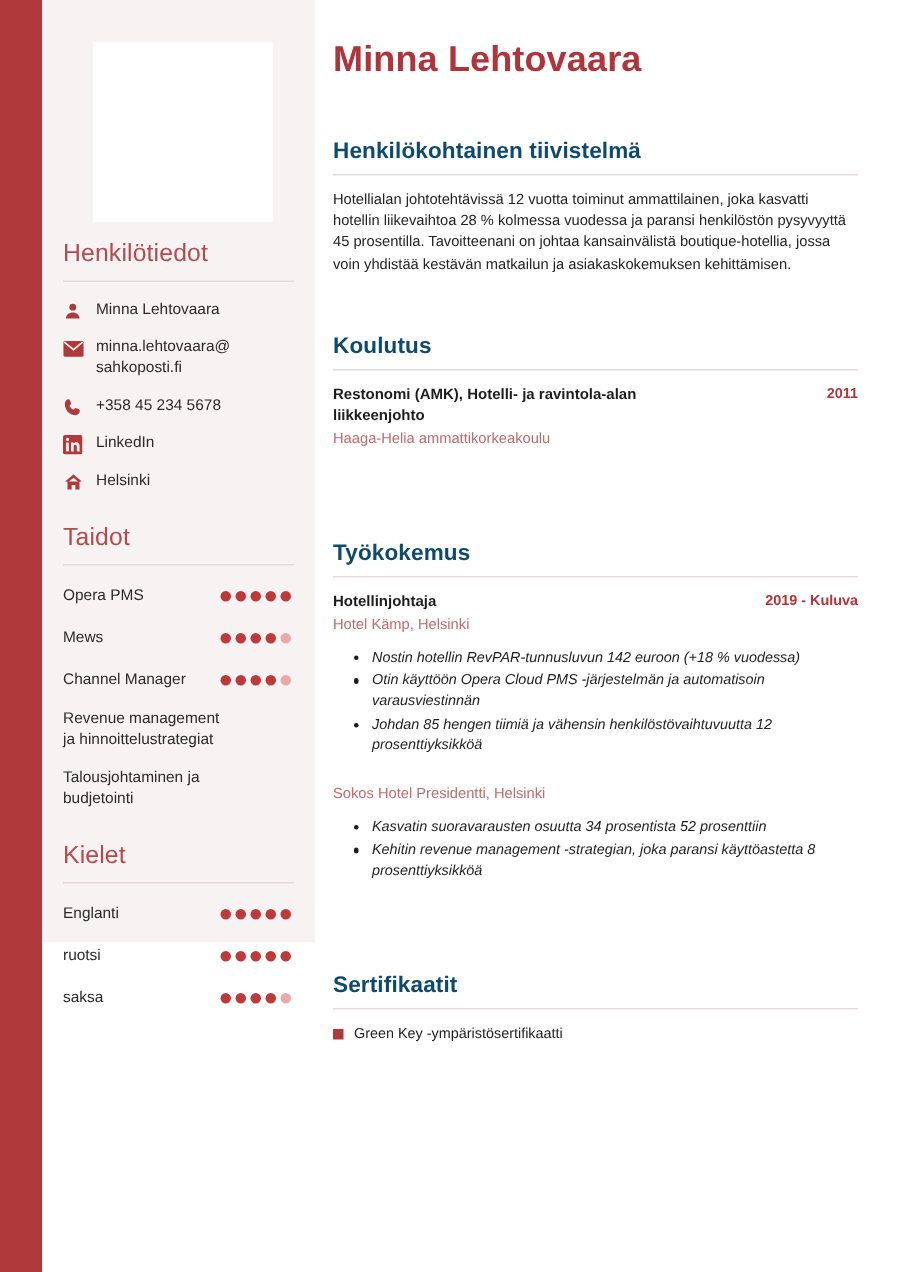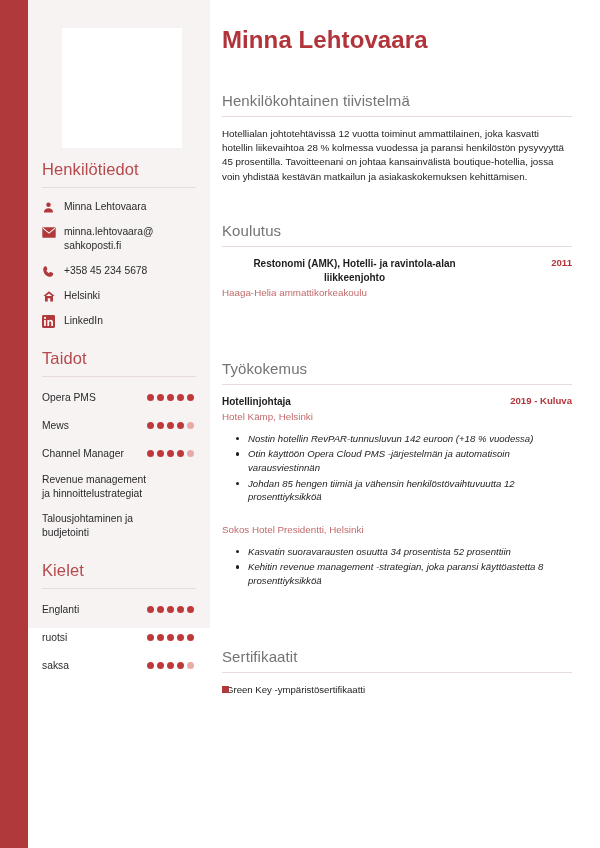--- a/index.html
+++ b/index.html
@@ -113,23 +113,23 @@
 
   .name {
     color: #b0343a;
     font-size: 24px;
     font-weight: bold;
     letter-spacing: .1px;
     margin-bottom: 20px;
   }
 
   .sec-heading {
-    color: #737373;
+    color: #0c4a6e;
     font-size: 15px;
-    font-weight: 400;
+    font-weight: 700;
     letter-spacing: .1px;
     margin-top: 38px;
   }
   .sec-rule {
     height: 1px;
     background: #e7dcdc;
     margin: 7px 0 10px 0;
   }
 
   .summary {
@@ -139,21 +139,20 @@
     margin-bottom: 16px;
     max-width: 345px;
   }
 
   .entry { margin-bottom: 4px; }
   .entry-top {
     display: flex;
     justify-content: space-between;
     align-items: flex-start;
     gap: 10px;
-    text-align: center;
   }
   .entry-title {
     font-size: 10px;
     font-weight: bold;
     color: #1d1d1d;
     line-height: 14px;
     max-width: 265px;
   }
   .entry-date {
     font-size: 9.6px;
@@ -198,21 +197,21 @@
 
   ul.sq-bullets {
     list-style: none;
     margin: 0; padding: 0;
   }
   ul.sq-bullets li {
     position: relative;
     font-size: 9.6px;
     line-height: 14px;
     color: #222222;
-    padding-left: 4px;
+    padding-left: 14px;
   }
   ul.sq-bullets li::before {
     content: "";
     position: absolute;
     left: 0; top: 3.5px;
     width: 6.5px; height: 6.5px;
     background: #b0393c;
   }
 </style>
 </head>
@@ -250,41 +249,41 @@
             </span>
             <span class="contact-txt">minna.lehtovaara@ sahkoposti.fi</span>
           </div>
           <div class="contact-row">
             <span class="contact-ico">
               <svg width="13" height="13" viewBox="0 0 24 24" fill="currentColor">
                 <path d="M6.6 2.3c1 0 1.6.5 2 1.5l1.2 3c.3.9.1 1.6-.6 2.2l-1.2 1c.9 2.2 2.8 4.1 5 5l1-1.3c.6-.7 1.3-.9 2.2-.6l3 1.2c1 .4 1.5 1 1.5 2 0 3-2.4 5.4-5.4 5.4C8.2 21.7 2.3 15.8 2.3 7.7c0-3 2.3-5.4 4.3-5.4z"></path>
               </svg>
             </span>
             <span class="contact-txt">+358 45 234 5678</span>
-          </div>
-          <div class="contact-row">
-            <span class="contact-ico">
-              <svg width="14" height="13" viewBox="0 0 24 24" fill="currentColor">
-                <path d="M12 2.4 1.6 11.2h3V21h5.1v-5.6h4.6V21h5.1v-9.8h3z"></path>
-                <path d="M12 6.4 6.4 11.2h11.2z" fill="#f7f3f3"></path>
-              </svg>
-            </span>
-            <span class="contact-txt">Helsinki</span>
           </div>
           <div class="contact-row">
             <span class="contact-ico">
               <svg width="13" height="13" viewBox="0 0 24 24" fill="currentColor">
                 <rect width="24" height="24" rx="2.6"></rect>
                 <rect x="3.8" y="9.2" width="3.4" height="11" fill="#f7f3f3"></rect>
                 <circle cx="5.5" cy="5.4" r="2" fill="#f7f3f3"></circle>
                 <path d="M9.9 9.2h3.2v1.5c.6-1 1.7-1.8 3.3-1.8 2.6 0 4 1.7 4 4.8v6.5h-3.4v-5.9c0-1.5-.6-2.4-1.9-2.4-1.2 0-1.9.8-1.9 2.4v5.9H9.9z" fill="#f7f3f3"></path>
               </svg>
             </span>
             <span class="contact-txt">LinkedIn</span>
           </div>
+          <div class="contact-row">
+            <span class="contact-ico">
+              <svg width="14" height="13" viewBox="0 0 24 24" fill="currentColor">
+                <path d="M12 2.4 1.6 11.2h3V21h5.1v-5.6h4.6V21h5.1v-9.8h3z"></path>
+                <path d="M12 6.4 6.4 11.2h11.2z" fill="#f7f3f3"></path>
+              </svg>
+            </span>
+            <span class="contact-txt">Helsinki</span>
+          </div>
         </div>
 
       <div class="sb-gap"></div>
 
       <div class="sb-heading">Taidot</div>
       <div class="sb-rule"></div>
 
       <div id="skills-list">
           <div class="sk-row">
             <span class="sk-name">Opera PMS</span>

